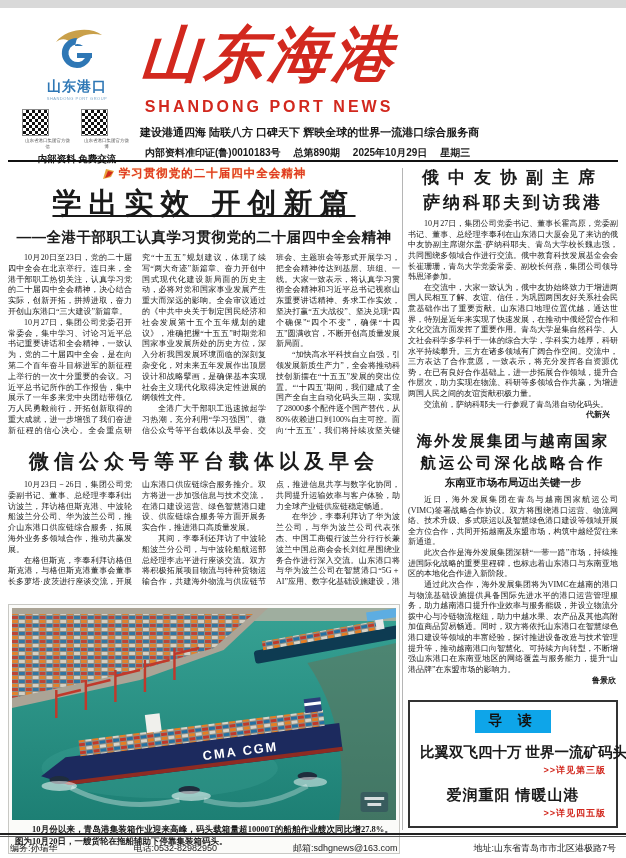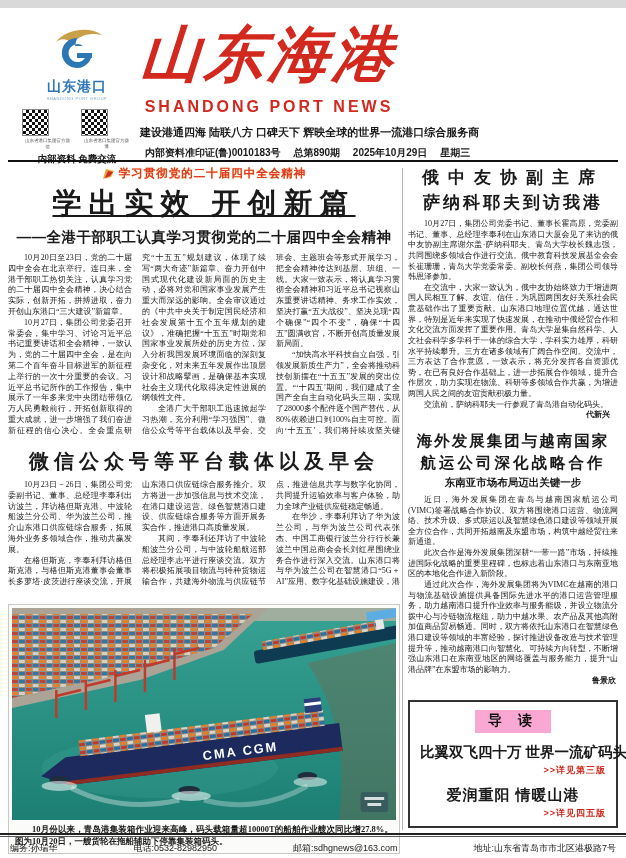--- a/index.html
+++ b/index.html
@@ -64,22 +64,22 @@
   .r-head { text-align:center; font-weight:900; font-family:"Liberation Sans",sans-serif; }
   .russia-h1 { font-size:17px; letter-spacing:9px; }
   .russia-h2 { font-size:17px; letter-spacing:3px; margin-top:2px; }
   .r-body { font-size:8px; line-height:1.33; margin-top:5px; }
   .vn-h1 { font-size:15.5px; letter-spacing:2px; margin-top:10px; }
   .vn-h2 { font-size:15.5px; letter-spacing:3px; margin-top:1px; }
   .vn-sub { text-align:center; font-size:10.5px; font-weight:bold; margin-top:2px; font-family:"Liberation Sans",sans-serif; }
   .byline-inline { float:right; font-weight:bold; padding-right:2px; }
 
   .guide-box { position:absolute; left:0; bottom:4px; width:210px; height:128px; border:2px solid #333; padding:8px 10px; }
-  .guide-title { display:block; width:76px; margin:0 auto; text-align:center; background:#f9a8d4; color:#111;
-                 font-size:14px; font-weight:900; letter-spacing:6px; padding:2px 0 3px; font-family:Liberation Sans, sans-serif; }
+  .guide-title { display:block; width:76px; margin:0 auto; text-align:center; background:#0ea5e9; color:#111;
+                 font-size:14px; font-weight:900; letter-spacing:6px; padding:2px 0 3px; font-family:Liberation Serif, serif; }
   .guide-item1 { text-align:center; font-size:14.5px; font-weight:900; margin-top:10px; white-space:nowrap; font-family:"Liberation Sans",sans-serif; }
   .guide-item2 { text-align:center; font-size:15px; font-weight:900; margin-top:9px; letter-spacing:1px; font-family:"Liberation Sans",sans-serif; }
   .guide-ref { text-align:right; color:#d2281e; font-size:9px; font-weight:900; margin-top:2px; letter-spacing:1px; font-family:"Liberation Sans",sans-serif; }
 
   
   .footer-rule { position:absolute; top:833px; left:0; right:0; height:4px; border-top:2px solid #222; border-bottom:1px solid #555; }
   .footer { position:absolute; top:842px; left:10px; right:10px; display:flex; justify-content:space-between;
             font-size:9px; font-weight:normal; font-family:"Liberation Sans",sans-serif; }
 </style>
 </head>

